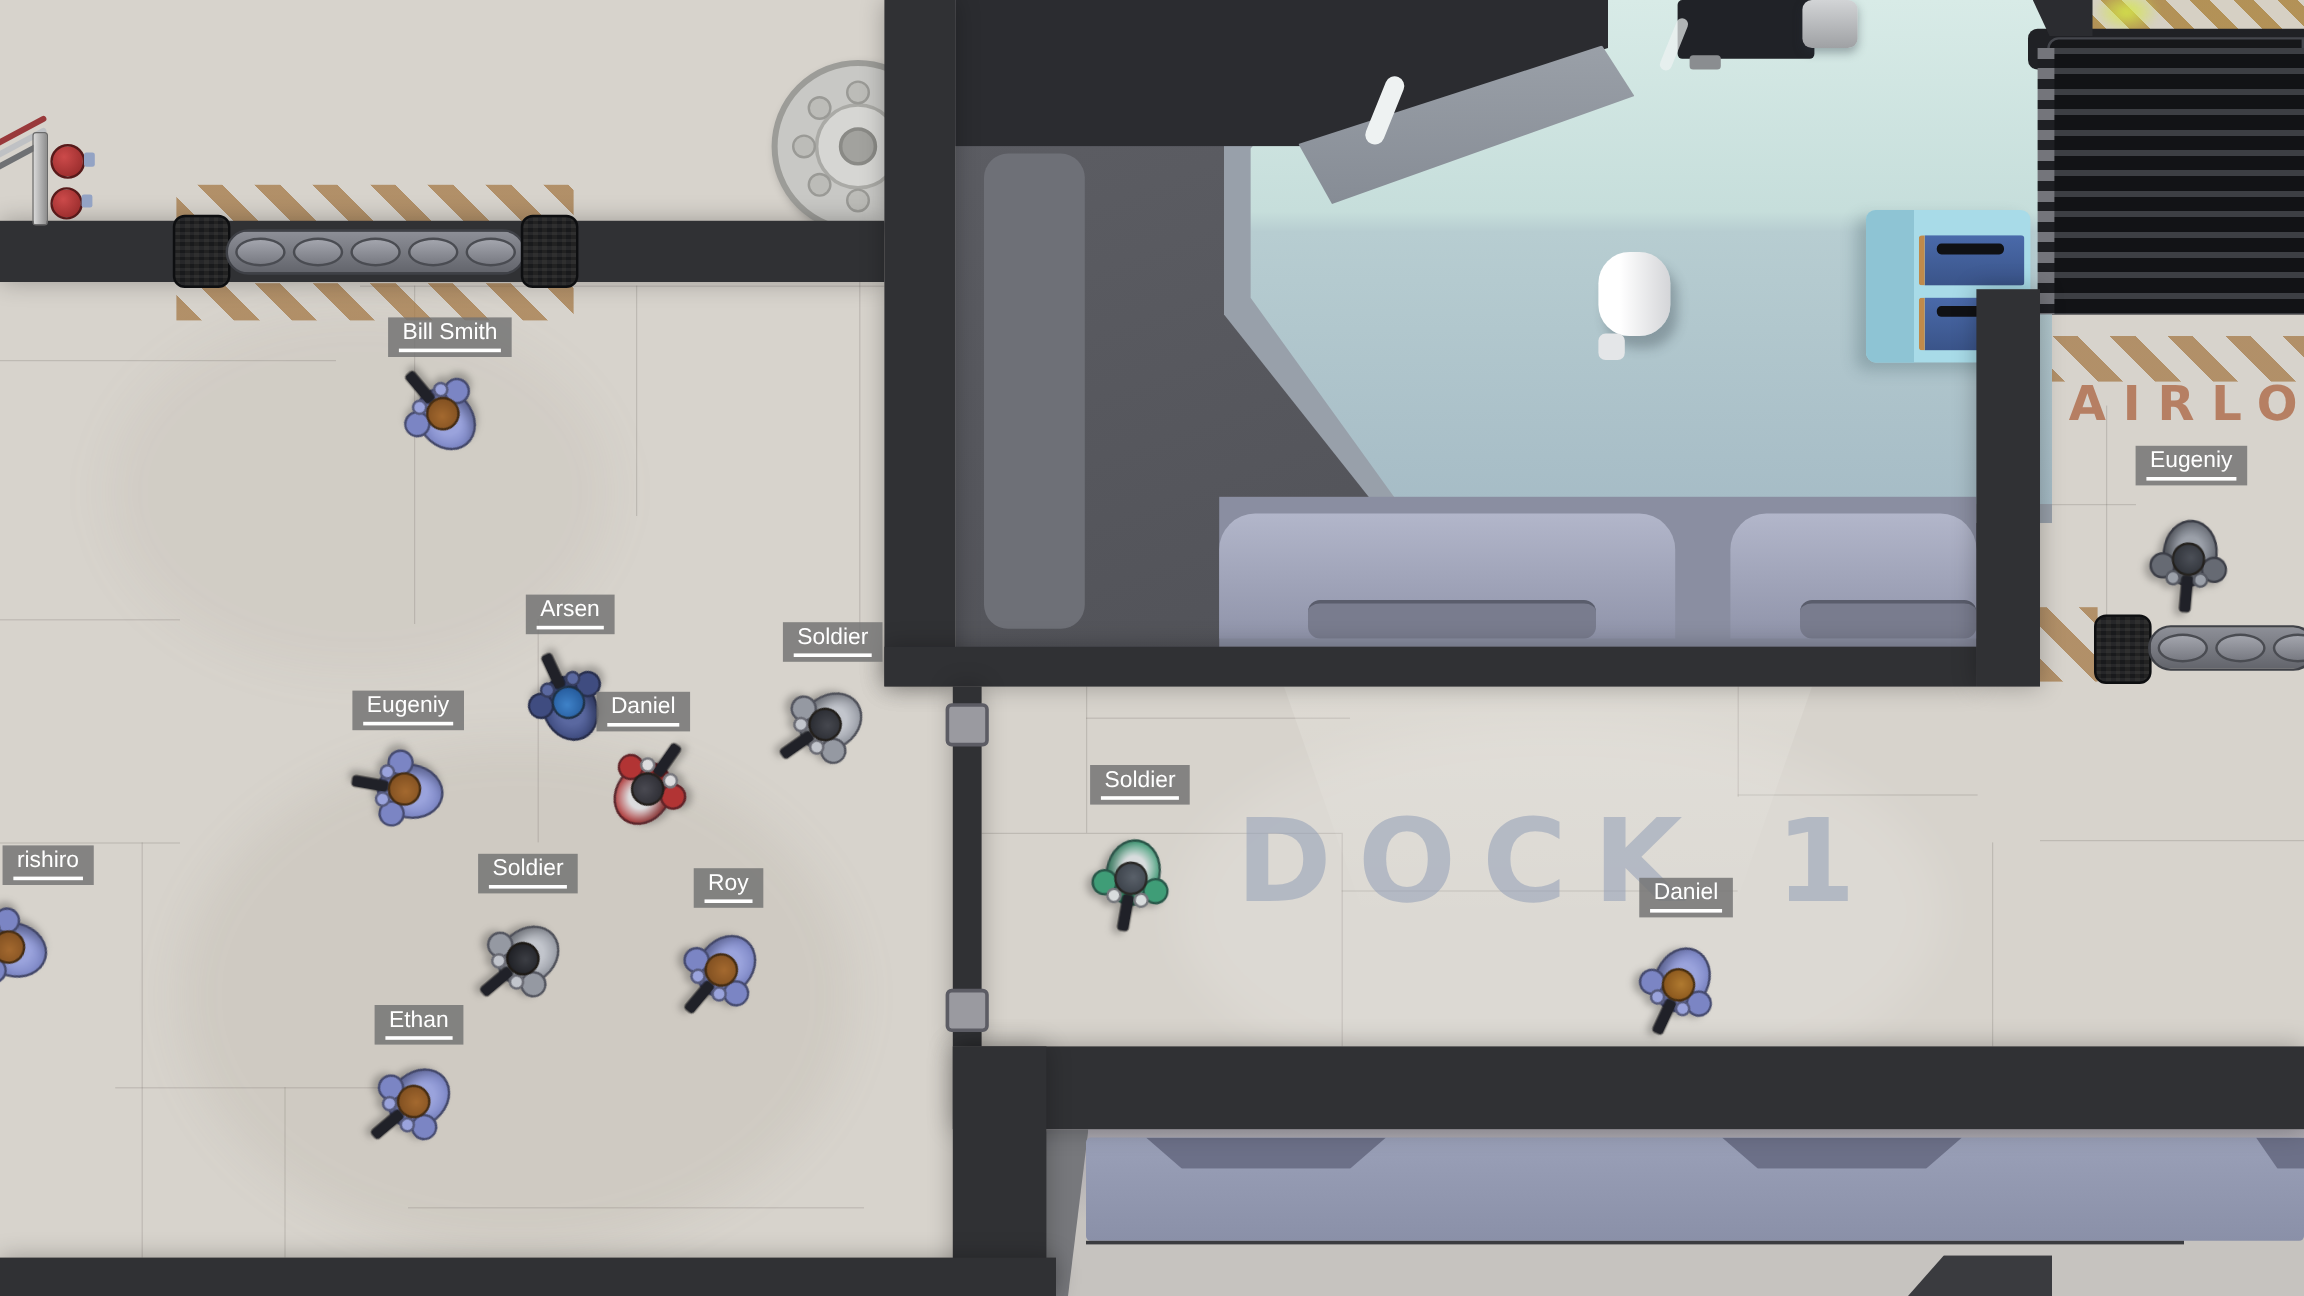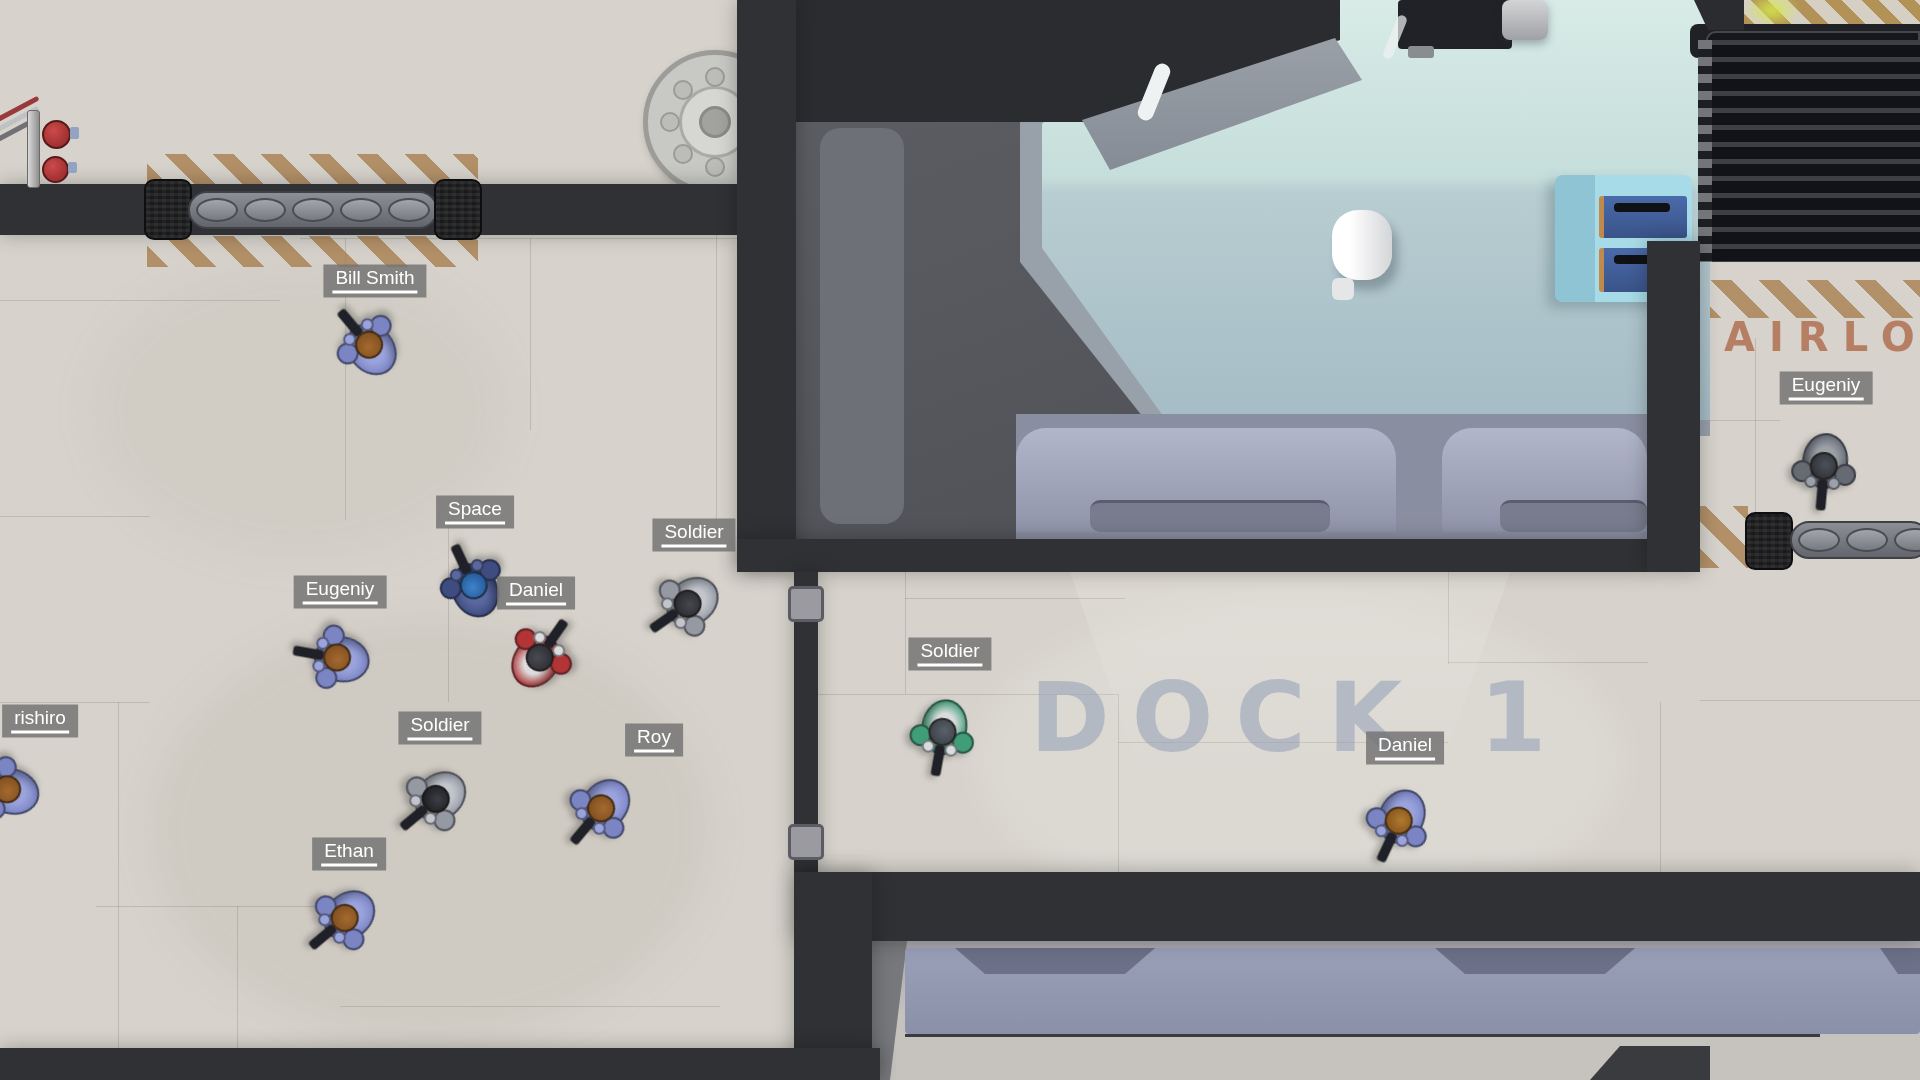--- a/index.html
+++ b/index.html
@@ -316,21 +316,21 @@
       <div class="player" style="left: 440px; top: 553px; --rot: -115deg; --s1: #3f4c80; --s2: #5a68a0; --hd: #1d4f8f; --hd2: #3f82c8;">
       <div class="pwrap">
         <div class="p-body"></div>
         <div class="p-sh p-sh1"></div>
         <div class="p-sh p-sh2"></div>
         <div class="p-gun"></div>
         <div class="p-hand p-hand1"></div>
         <div class="p-hand p-hand2"></div>
         <div class="p-head"></div>
       </div>
-      <div class="plabel" style="left: 35px; top: -41px;">Space</div>
+      <div class="plabel" style="left: 35px; top: -41px;">Arsen</div>
     </div>
       <div class="player" style="left: 503px; top: 625px; --rot: -55deg; --s1: #b23434; --s2: #dcdcde; --hd: #26262c; --hd2: #4a4a52;">
       <div class="pwrap">
         <div class="p-body"></div>
         <div class="p-sh p-sh1"></div>
         <div class="p-sh p-sh2"></div>
         <div class="p-gun"></div>
         <div class="p-hand p-hand1"></div>
         <div class="p-hand p-hand2"></div>
         <div class="p-head"></div>
@@ -364,21 +364,21 @@
       <div class="player" style="left: 568px; top: 771px; --rot: 130deg; --s1: #7b85c4; --s2: #9aa3dc; --hd: #77491d; --hd2: #a4692f;">
       <div class="pwrap">
         <div class="p-body"></div>
         <div class="p-sh p-sh1"></div>
         <div class="p-sh p-sh2"></div>
         <div class="p-gun"></div>
         <div class="p-hand p-hand1"></div>
         <div class="p-hand p-hand2"></div>
         <div class="p-head"></div>
       </div>
-      <div class="plabel" style="left: 39px; top: -31px; margin-left: 47px;">Roy</div>
+      <div class="plabel" style="left: 39px; top: -31px;">Roy</div>
     </div>
       <div class="player" style="left: 312px; top: 881px; --rot: 140deg; --s1: #7b85c4; --s2: #9aa3dc; --hd: #77491d; --hd2: #a4692f;">
       <div class="pwrap">
         <div class="p-body"></div>
         <div class="p-sh p-sh1"></div>
         <div class="p-sh p-sh2"></div>
         <div class="p-gun"></div>
         <div class="p-hand p-hand1"></div>
         <div class="p-hand p-hand2"></div>
         <div class="p-head"></div>

